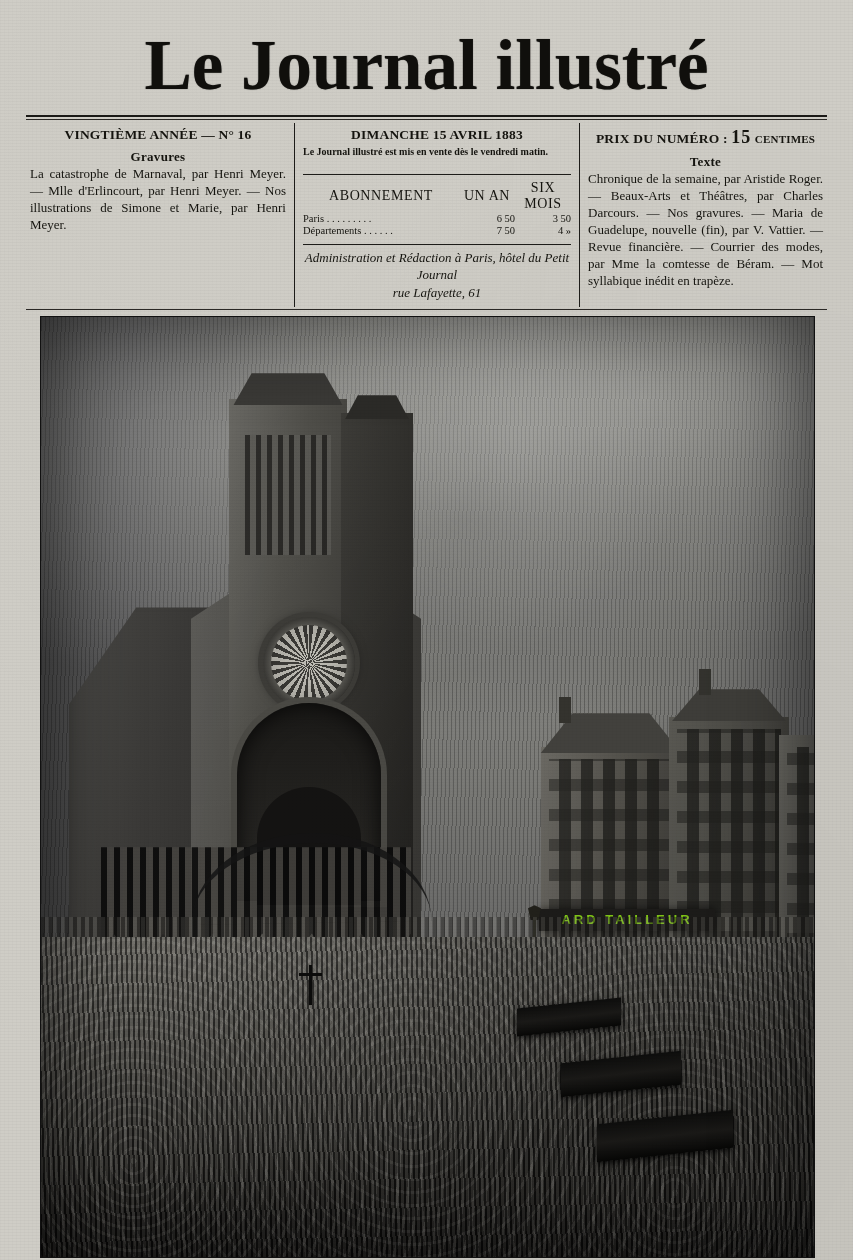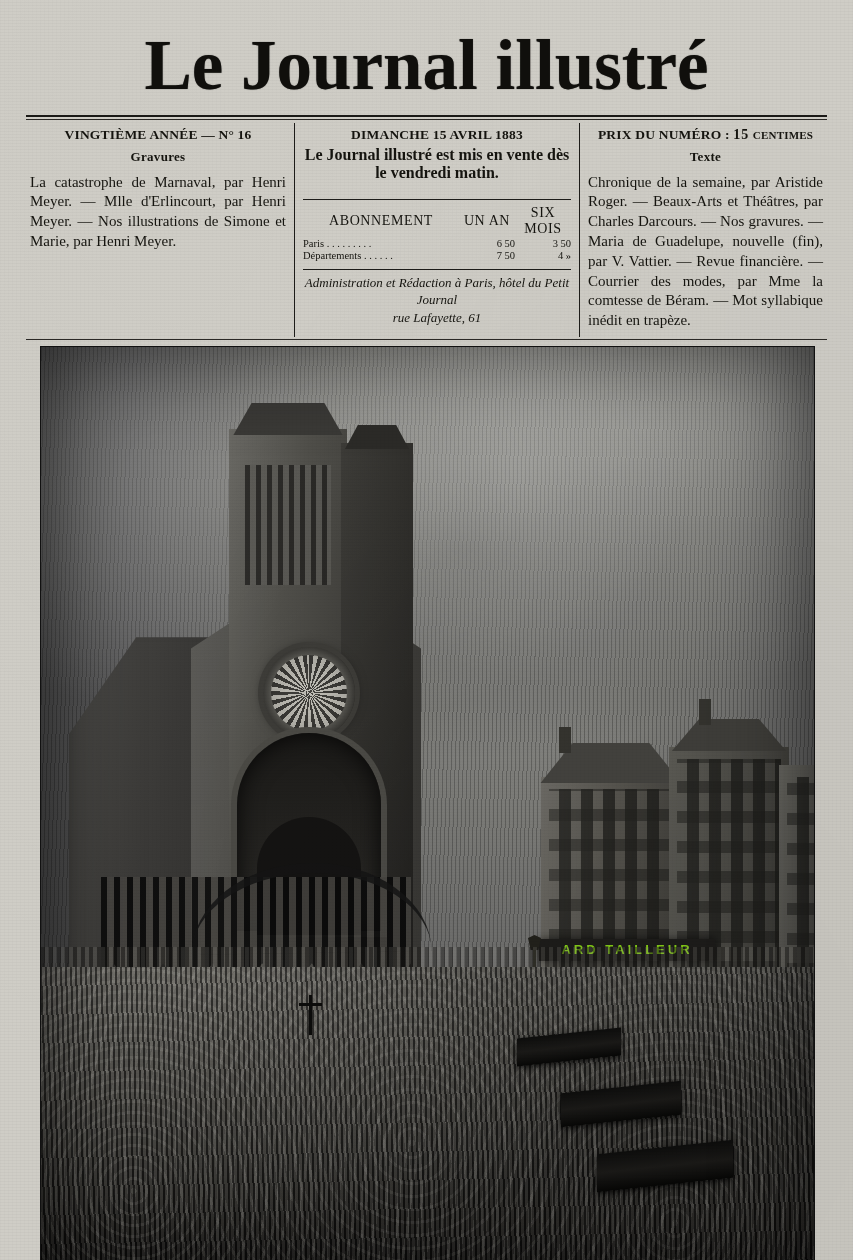--- a/index.html
+++ b/index.html
@@ -86,36 +86,35 @@
   }
   .h-line .small { font-size: 11px; }
   .h-sub {
     text-align: center;
     font-weight: bold;
     font-size: 13px;
     margin-top: 6px;
     letter-spacing: 0.3px;
   }
   .h-body {
-    font-size: 15px;
+    font-size: 13px;
     line-height: 1.32;
     text-align: justify;
-    margin-top: 8px;
+    margin-top: 0;
   }
 
   .price-num {
-    font-size: 14px;
+    font-size: 18px;
     font-weight: bold;
     letter-spacing: 1px;
     margin-top: 8px;
   }
 
   .mid-note {
-    text-align: center;
-    font-size: 16px;
+    font-size: 10px;
     font-weight: bold;
     margin-top: 3px;
     border-bottom: 1px solid #1d1c19;
     padding-bottom: 17px;
   }
   .sub-table {
     width: 100%;
     border-collapse: collapse;
     font-size: 10.5px;
     margin-top: 4px;

